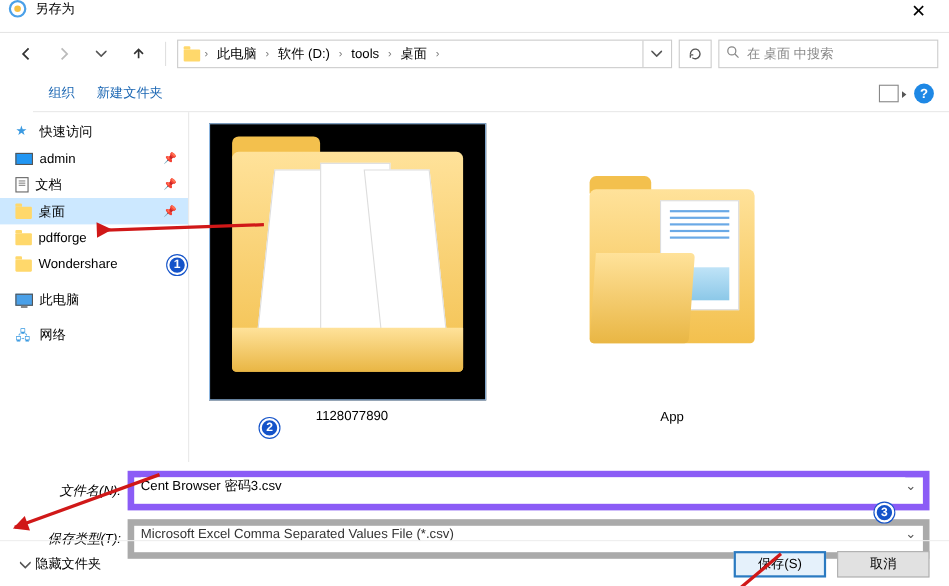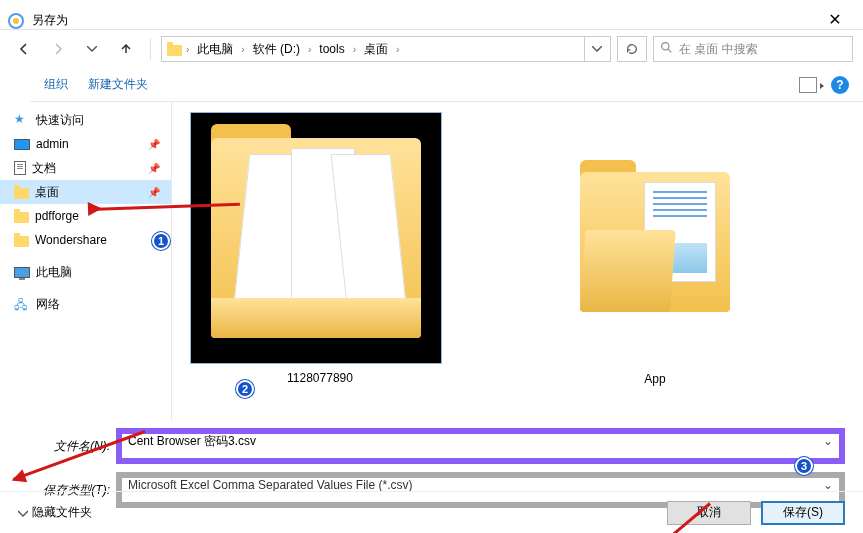--- a/index.html
+++ b/index.html
@@ -1,18 +1,18 @@
 <!DOCTYPE html>
 <html><head>
 <meta charset="utf-8">
 <style>
 * { box-sizing: border-box; margin: 0; padding: 0; font-family: "Microsoft YaHei", "Segoe UI", sans-serif; font-size: 12px; }
 body { background: #fff; width: 863px; height: 533px; overflow: hidden; position: relative; }
 
-.titlebar { height: 30px; display: flex; align-items: flex-end; padding: 0 8px; border-bottom: 1px solid #e5e5e5; }
+.titlebar { height: 30px; display: flex; align-items: flex-start; padding: 0 8px; border-bottom: 1px solid #e5e5e5; }
 .titlebar .app-icon { width: 16px; height: 16px; border-radius: 50%; border: 2px solid #4aa0e8; margin-right: 8px; position: relative; }
 .titlebar .app-icon::after { content: ""; position: absolute; width: 6px; height: 6px; background: #f6c043; border-radius: 50%; left: 3px; top: 3px; }
 .titlebar .title { flex: 1; }
 .titlebar .close { width: 40px; text-align: center; font-size: 16px; cursor: pointer; }
 
 .navbar { height: 38px; display: flex; align-items: center; padding: 0 10px; gap: 6px; }
 .nav-btn { width: 28px; height: 26px; display: flex; align-items: center; justify-content: center; cursor: pointer; color: #555; }
 .nav-btn.disabled { color: #bbb; }
 .nav-sep { width: 1px; height: 22px; background: #e0e0e0; margin: 0 4px; }
 .breadcrumb { flex: 1; height: 26px; border: 1px solid #ccc; display: flex; align-items: center; padding: 0 2px; }
@@ -42,21 +42,21 @@
 .ico-star { color: #3b9ae1; }
 .ico-mon { width: 16px; height: 11px; background: #2196f3; border: 1px solid #555; }
 .ico-doc { width: 12px; height: 14px; border: 1px solid #666; background: #fff; position: relative; }
 .ico-doc::before { content: ""; position: absolute; top: 2px; left: 2px; right: 2px; height: 1px; background: #888; box-shadow: 0 2px 0 #888, 0 4px 0 #888; }
 .ico-folder { width: 15px; height: 11px; background: #ffd86b; border-radius: 1px; position: relative; margin-top: 2px; }
 .ico-folder::before { content: ""; position: absolute; top: -3px; left: 0; width: 6px; height: 3px; background: #ffd86b; border-radius: 1px 1px 0 0; }
 .ico-pc { width: 16px; height: 11px; border: 1px solid #555; background: #4aa0e8; position: relative; }
 .ico-pc::after { content: ""; position: absolute; bottom: -3px; left: 4px; width: 6px; height: 2px; background: #888; }
 .ico-net { color: #3b9ae1; }
 
-.content { flex: 1; padding: 10px 18px; display: flex; gap: 120px; align-items: flex-start; }
+.content { flex: 1; padding: 10px 18px; display: flex; gap: 76px; align-items: flex-start; }
 .item-tile { width: 260px; text-align: center; }
 .thumb-wrap { width: 252px; height: 252px; border: 1px solid #8fb7e0; background: #000; padding: 4px; display: flex; align-items: center; justify-content: center; }
 .folder-big { width: 210px; height: 200px; position: relative; }
 .fb-back { position: absolute; inset: 0; background: linear-gradient(#ffe29a,#f3c04d); border-radius: 6px 6px 4px 4px; }
 .fb-tab { position: absolute; top: -14px; left: 0; width: 80px; height: 20px; background: #f3c04d; border-radius: 6px 6px 0 0; }
 .fb-paper { position: absolute; background: #fff; border: 1px solid #ddd; }
 .fb-paper.p1 { left: 30px; top: 16px; width: 60px; height: 160px; transform: skewX(-6deg); }
 .fb-paper.p2 { left: 80px; top: 10px; width: 64px; height: 168px; }
 .fb-paper.p3 { left: 128px; top: 16px; width: 60px; height: 160px; transform: skewX(6deg); }
 .fb-front { position: absolute; left: 0; right: 0; bottom: 0; height: 40px; background: linear-gradient(#ffe29a,#e9b644); border-radius: 0 0 4px 4px; }
@@ -260,25 +260,25 @@
 </div>
 
 <div class="footer">
   <div class="hide">
     <svg width="10" height="10">
         <path d="M0 3 L5 8 L10 3" stroke="#555" fill="none" stroke-width="1.4"></path>
       </svg>
     <span>隐藏文件夹</span>
   </div>
   <div class="btns">
+    <div class="btn primary">
+        <span>保存(S)</span>
+      </div>
     <div class="btn">
         <span>取消</span>
-      </div>
-    <div class="btn primary">
-        <span>保存(S)</span>
       </div>
   </div>
 </div>
 
 <div class="overlay">
   <div class="arrow rev" style="left:90px; top:208px; width:150px; transform:rotate(-2deg);"></div>
   <div class="badge" style="left:152px; top:232px;">1</div>
   <div class="arrow" style="left:145px; top:430px; width:140px; transform:rotate(-200deg);"></div>
   <div class="badge" style="left:236px; top:380px;">2</div>
   <div class="arrow" style="left:710px; top:502px; width:120px; transform:rotate(-220deg);"></div>

